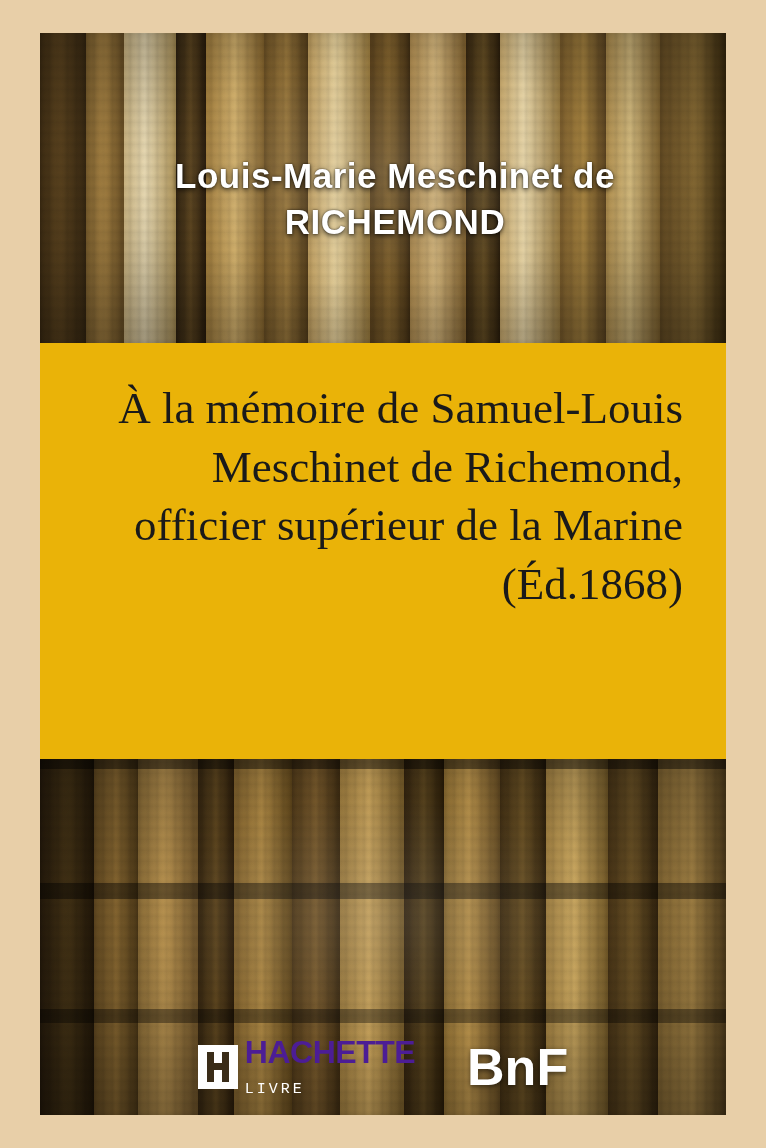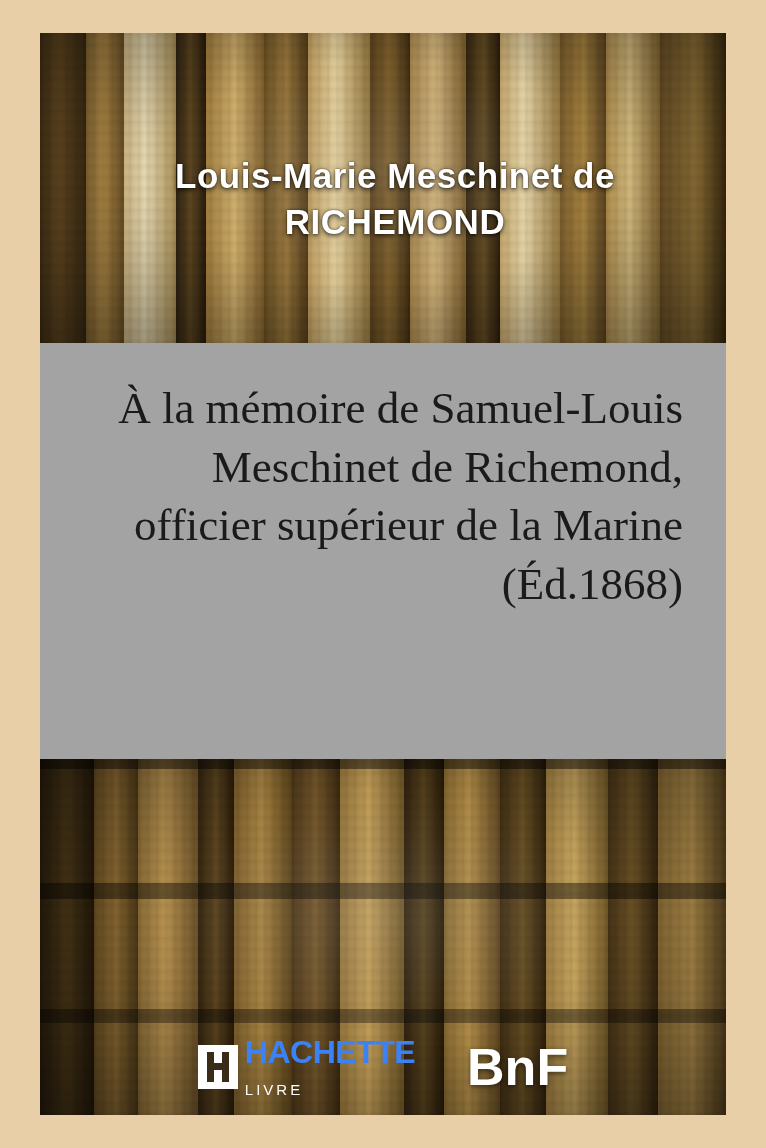--- a/index.html
+++ b/index.html
@@ -98,21 +98,21 @@
     margin-left: 12px;
   }
 
   
   .title-area {
     position: absolute;
     left: 0;
     top: 310px;
     width: 686px;
     height: 416px;
-    background: #a3a3a3;
+    background: #eab308;
     display: flex;
     align-items: flex-start;
     justify-content: center;
   }
   .title {
     width: 620px;
     margin-top: 36px;
     text-align: right;
     color: #1a1a1a;
     font-family: "Liberation Serif", serif;
@@ -164,29 +164,29 @@
     right: 9px; top: 7px;
     width: 7px; height: 30px;
     background: #3a2c18;
   }
   .hachette-text {
     display: flex;
     flex-direction: column;
     line-height: 1;
   }
   .hachette-name {
-    color: #3b82f6;
+    color: #4c1d95;
     font-family: "Liberation Sans", sans-serif;
     font-weight: bold;
     font-size: 32px;
     letter-spacing: -0.5px;
   }
   .hachette-sub {
     color: #ffffff;
-    font-family: Liberation Sans, sans-serif;
+    font-family: Liberation Mono, monospace;
     font-size: 15px;
     letter-spacing: 3px;
     margin-top: 14px;
   }
   .bnf {
     color: #ffffff;
     font-family: "Liberation Sans", sans-serif;
     font-weight: bold;
     font-size: 52px;
     letter-spacing: 0px;

